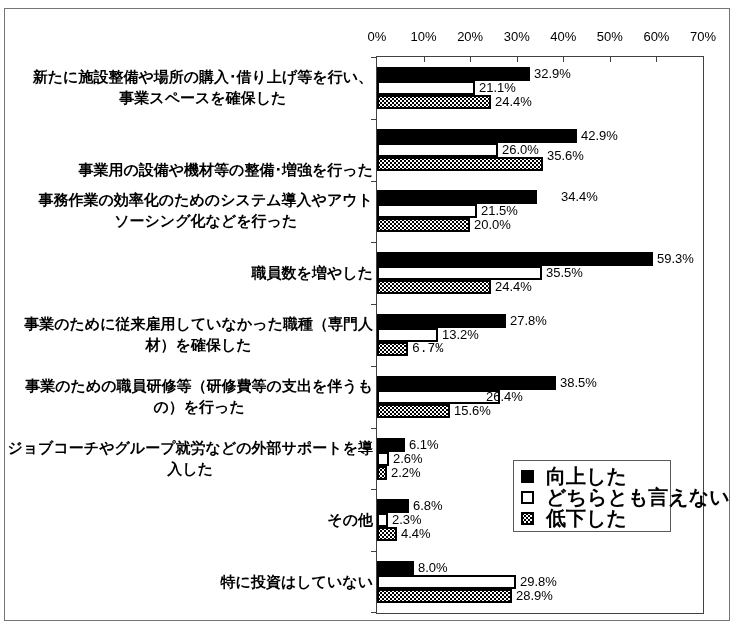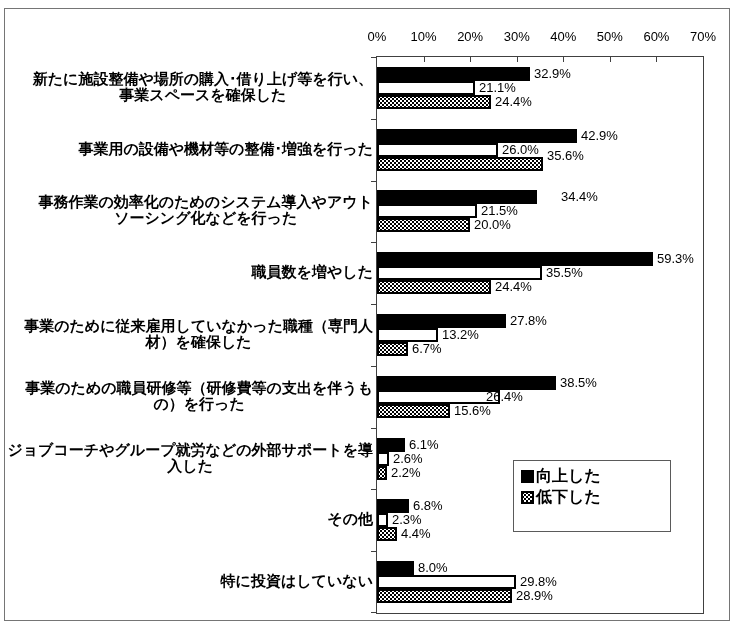--- a/index.html
+++ b/index.html
@@ -38,33 +38,33 @@
     position:absolute;height:14px;line-height:14px;font-size:13px;
     white-space:nowrap;
   }
   
   .cats{position:absolute;left:6px;top:47px;width:362px;height:556px;}
   .cat{
     position:absolute;left:0;width:100%;display:flex;
     align-items:center;justify-content:flex-end;
   }
   .cat-text{
-    text-align:center;white-space:pre;font-size:15px;line-height:16px;
+    text-align:center;white-space:pre;font-size:15px;line-height:21px;
     font-weight:bold;
   }
   
   .legend{
     position:absolute;left:508px;top:451px;width:158px;height:72px;
     border:1px solid #5a5a5a;background:#fff;box-sizing:border-box;
     padding:5px 0 0 7px;
   }
   .legend-row{display:flex;align-items:center;height:21px;}
   .legend-swatch{width:13px;height:13px;box-sizing:border-box;flex:0 0 13px;}
   .legend-swatch.bar-white,.legend-swatch.bar-dotted{border-width:2px;}
-  .legend-label{font-size:16px;font-weight:bold;white-space:nowrap;margin-left:2px;}
+  .legend-label{font-size:20px;font-weight:bold;white-space:nowrap;margin-left:12px;}
 </style>
 </head>
 <body>
 
 <div class="stage">
   <div class="frame">
     <div class="xaxis" id="xaxis">
         <div class="xtick-label" style="left: 1px;">0%</div>
         <div class="xtick-label" style="left: 47.5714px;">10%</div>
         <div class="xtick-label" style="left: 94.1429px;">20%</div>
@@ -72,21 +72,21 @@
         <div class="xtick-label" style="left: 187.286px;">40%</div>
         <div class="xtick-label" style="left: 233.857px;">50%</div>
         <div class="xtick-label" style="left: 280.429px;">60%</div>
         <div class="xtick-label" style="left: 327px;">70%</div>
       </div>
     <div class="cats" id="cats">
         <div class="cat" style="top: 0px; height: 61.7778px;">
           <div class="cat-text">新たに施設整備や場所の購入･借り上げ等を行い、
 事業スペースを確保した</div>
         </div>
-        <div class="cat" style="top: 61.7778px; height: 61.7778px;">
+        <div class="cat" style="top: 61.7778px; height: 61.7778px; align-items: flex-end;">
           <div class="cat-text">事業用の設備や機材等の整備･増強を行った</div>
         </div>
         <div class="cat" style="top: 123.556px; height: 61.7778px;">
           <div class="cat-text">事務作業の効率化のためのシステム導入やアウト
 ソーシング化などを行った</div>
         </div>
         <div class="cat" style="top: 185.333px; height: 61.7778px;">
           <div class="cat-text">職員数を増やした</div>
         </div>
         <div class="cat" style="top: 247.111px; height: 61.7778px;">
@@ -147,21 +147,21 @@
         <div class="bar-value" style="top: 195px; left: 280px;">59.3%</div>
         <div class="bar bar-white" style="top: 209px; width: 165px;"></div>
         <div class="bar-value" style="top: 209px; left: 169px;">35.5%</div>
         <div class="bar bar-dotted" style="top: 223px; width: 114px;"></div>
         <div class="bar-value" style="top: 223px; left: 118px;">24.4%</div>
         <div class="bar bar-solid-black" style="top: 257px; width: 129px;"></div>
         <div class="bar-value" style="top: 257px; left: 133px;">27.8%</div>
         <div class="bar bar-white" style="top: 271px; width: 61px;"></div>
         <div class="bar-value" style="top: 271px; left: 65px;">13.2%</div>
         <div class="bar bar-dotted" style="top: 285px; width: 31px;"></div>
-        <div class="bar-value" style="top: 285px; left: 35px;">6.7%</div>
+        <div class="bar-value" style="top: 285px; left: 35px; font-family: Liberation Mono, monospace;">6.7%</div>
         <div class="bar bar-solid-black" style="top: 319px; width: 179px;"></div>
         <div class="bar-value" style="top: 319px; left: 183px; text-align: center;">38.5%</div>
         <div class="bar bar-white" style="top: 333px; width: 123px;"></div>
         <div class="bar-value" style="top: 333px; left: 109px;">26.4%</div>
         <div class="bar bar-dotted" style="top: 347px; width: 73px;"></div>
         <div class="bar-value" style="top: 347px; left: 77px;">15.6%</div>
         <div class="bar bar-solid-black" style="top: 381px; width: 28px;"></div>
         <div class="bar-value" style="top: 381px; left: 32px;">6.1%</div>
         <div class="bar bar-white" style="top: 395px; width: 12px;"></div>
         <div class="bar-value" style="top: 395px; left: 16px;">2.6%</div>
@@ -179,18 +179,22 @@
         <div class="bar-value" style="top: 518px; left: 143px;">29.8%</div>
         <div class="bar bar-dotted" style="top: 532px; width: 135px;"></div>
         <div class="bar-value" style="top: 532px; left: 139px;">28.9%</div>
       </div>
     <div class="legend" id="legend">
         <div class="legend-row">
           <div class="legend-swatch bar-solid-black"></div>
           <div class="legend-label">向上した</div>
         </div>
         <div class="legend-row">
+          <div class="legend-swatch bar-white"></div>
+          <div class="legend-label">どちらとも言えない</div>
+        </div>
+        <div class="legend-row">
           <div class="legend-swatch bar-dotted"></div>
           <div class="legend-label">低下した</div>
         </div>
       </div>
   </div>
 </div>
 
 </body></html>

